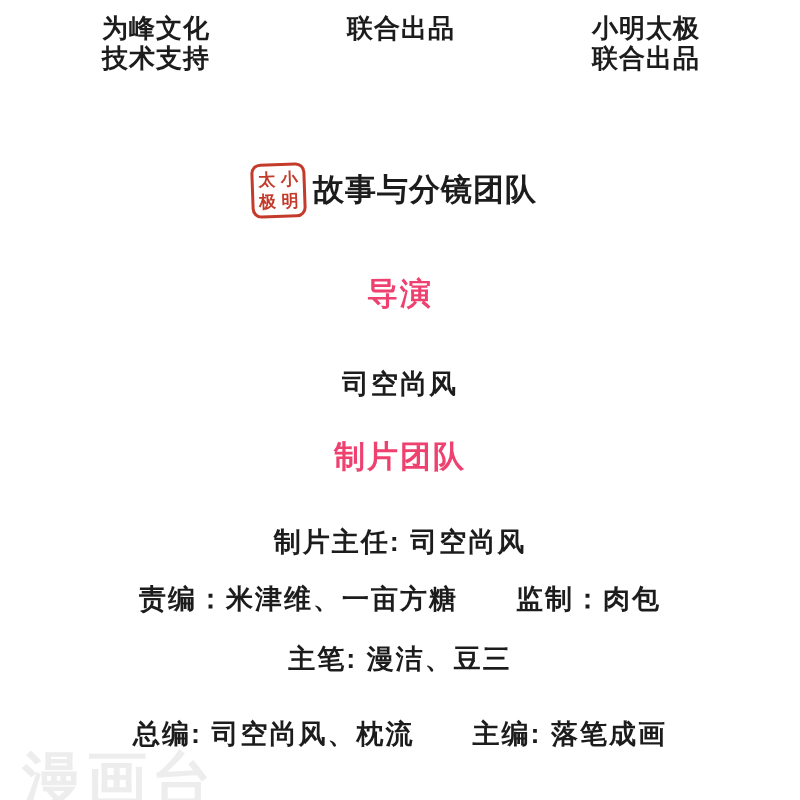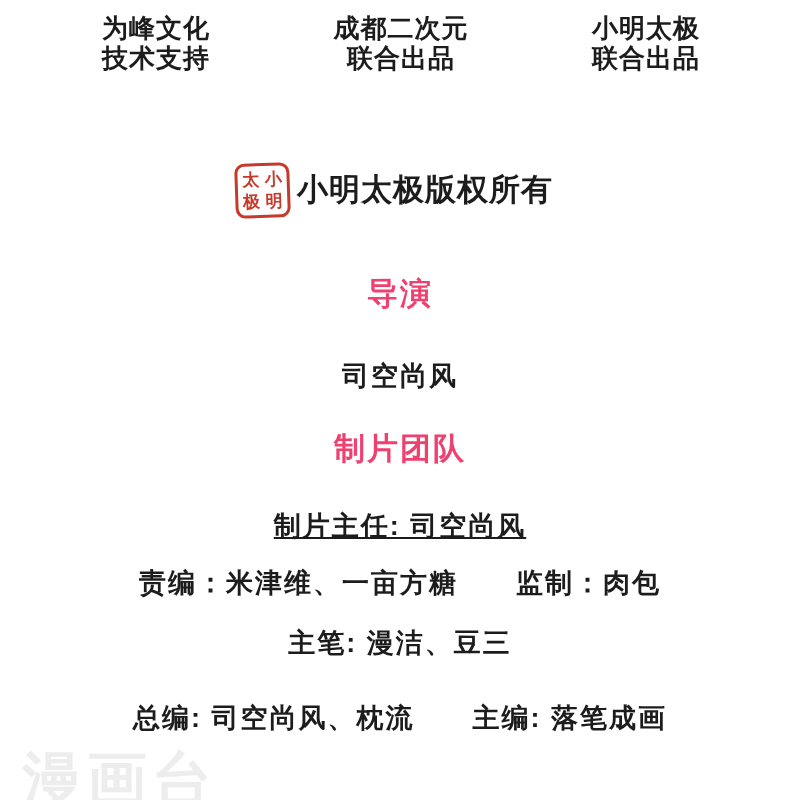--- a/index.html
+++ b/index.html
@@ -68,42 +68,42 @@
   }
   .copyright-text {
     font-size: 31px;
     font-weight: bold;
     letter-spacing: 1px;
     color: var(--text-color, #1c1c1c);
     white-space: nowrap;
   }
   
   .heading {
-    margin: 8px;
+    margin: 16px;
     font-size: 31px;
     line-height: 32px;
     font-weight: bold;
     letter-spacing: 2px;
     color: var(--heading-color, #ee4170);
     text-align: center;
     white-space: nowrap;
   }
   .line {
     font-size: 27px;
     line-height: 30px;
     font-weight: bold;
     letter-spacing: 2px;
     color: var(--text-color, #1c1c1c);
     text-align: left;
     white-space: nowrap;
   }
   .mt-director   { margin-top: 60px; }
   .mt-line-a     { margin-top: 43px; }
   .mt-prod       { margin-top: 42px; }
-  .mt-line-b     { margin-top: 38px; text-decoration: underline; }
+  .mt-line-b     { margin-top: 38px; }
   .mt-line-c     { margin-top: 27px; }
   .mt-story      { margin-top: 42px; }
   .mt-line-d     { margin-top: 45px; }
   .mt-line-e     { margin-top: 30px; }
   
   .watermark {
     position: absolute;
     left: 22px;
     top: 740px;
     font-size: 60px;
@@ -118,37 +118,36 @@
 <body>
 
 <div class="page">
 
   <div class="top-credits">
     <div class="credit-col">
       <div>为峰文化</div>
       <div>技术支持</div>
     </div>
     <div class="credit-col">
-      <div>成都二次元</div>
       <div>联合出品</div>
     </div>
     <div class="credit-col">
       <div>小明太极</div>
       <div>联合出品</div>
     </div>
   </div>
 
   <div class="copyright-row">
     <div class="seal">
       <span>太</span>
       <span>小</span>
       <span>极</span>
       <span>明</span>
     </div>
-    <div class="copyright-text">小明太极版权所有</div>
+    <div class="copyright-text">故事与分镜团队</div>
   </div>
 
   <h2 class="heading mt-director">导演</h2>
   <div class="line mt-line-a">司空尚风</div>
 
   <h2 class="heading mt-prod">制片团队</h2>
   <div class="line mt-line-b">制片主任: 司空尚风</div>
   <div class="line mt-line-c">责编：米津维、一亩方糖　　监制：肉包</div>
 
   <div class="line mt-line-e">主笔: 漫洁、豆三</div>

